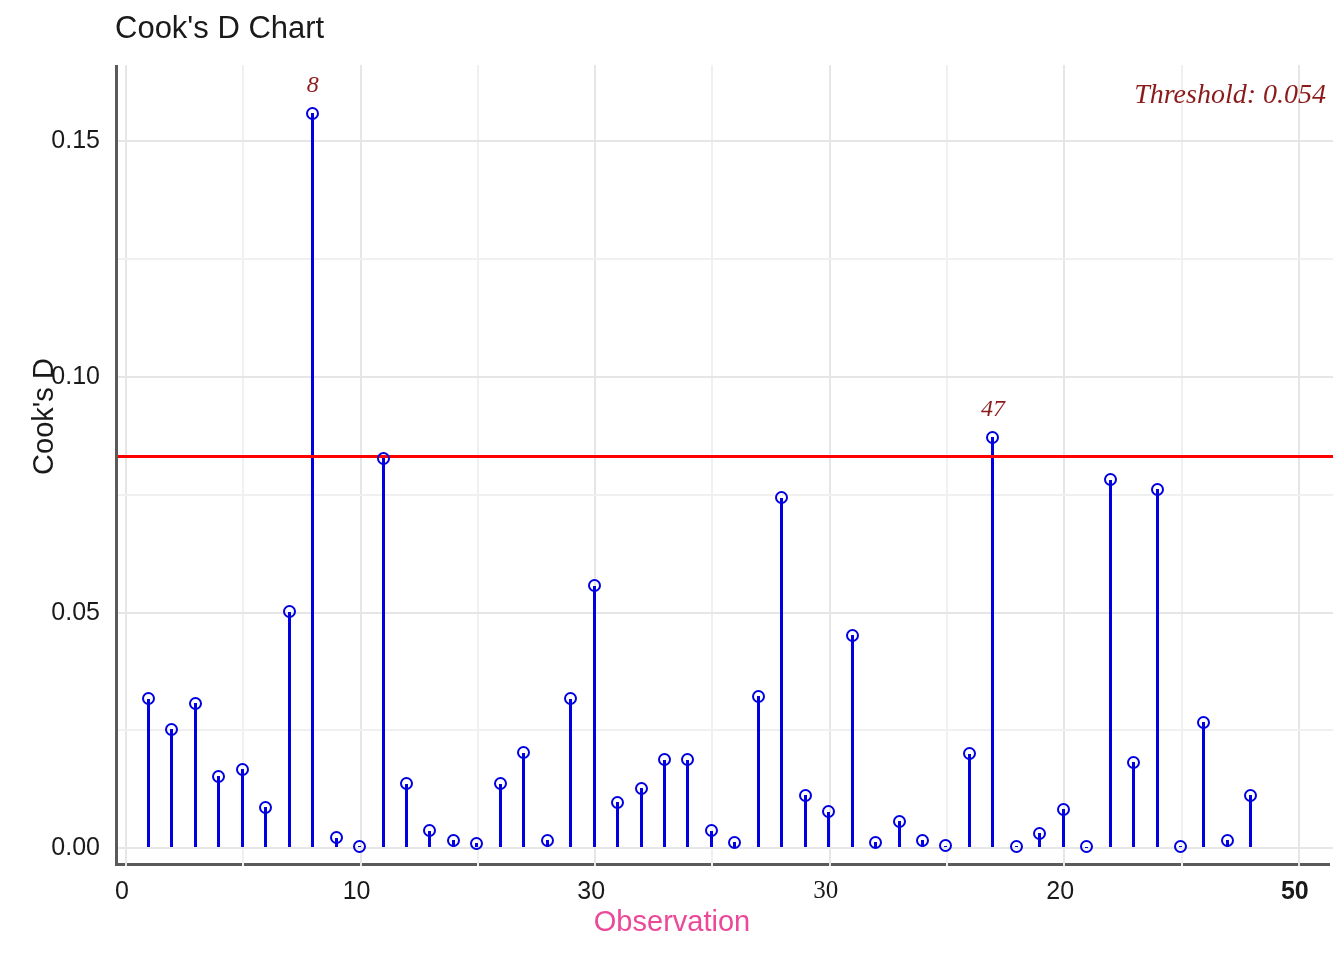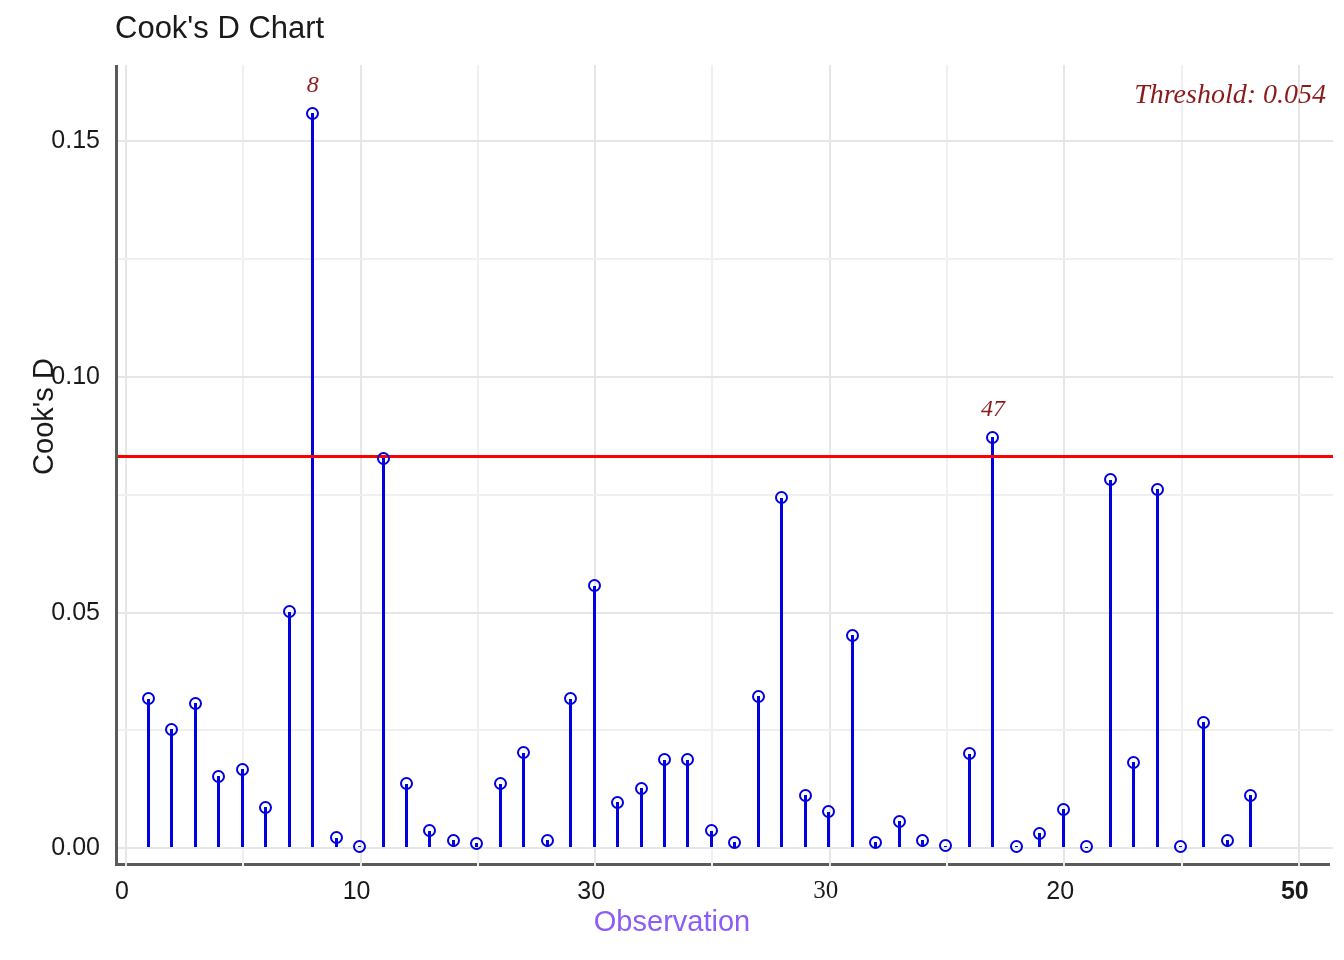--- a/index.html
+++ b/index.html
@@ -33,21 +33,21 @@
     font-size: 29px;
     color: #1a1a1a;
     white-space: nowrap;
   }
   #x-axis-title {
     position: absolute;
     left: 0; top: 905px;
     width: 1344px;
     text-align: center;
     font-size: 29px;
-    color: #8b5cf6;
+    color: #ec4899;
   }
   #plot-panel {
     position: absolute;
     left: 115px; top: 65px;
     width: 1215px; height: 801px;
     background: #ffffff;
     border-left: 3px solid #5a5a5a;
     border-bottom: 3px solid #5a5a5a;
     overflow: visible;
   }

